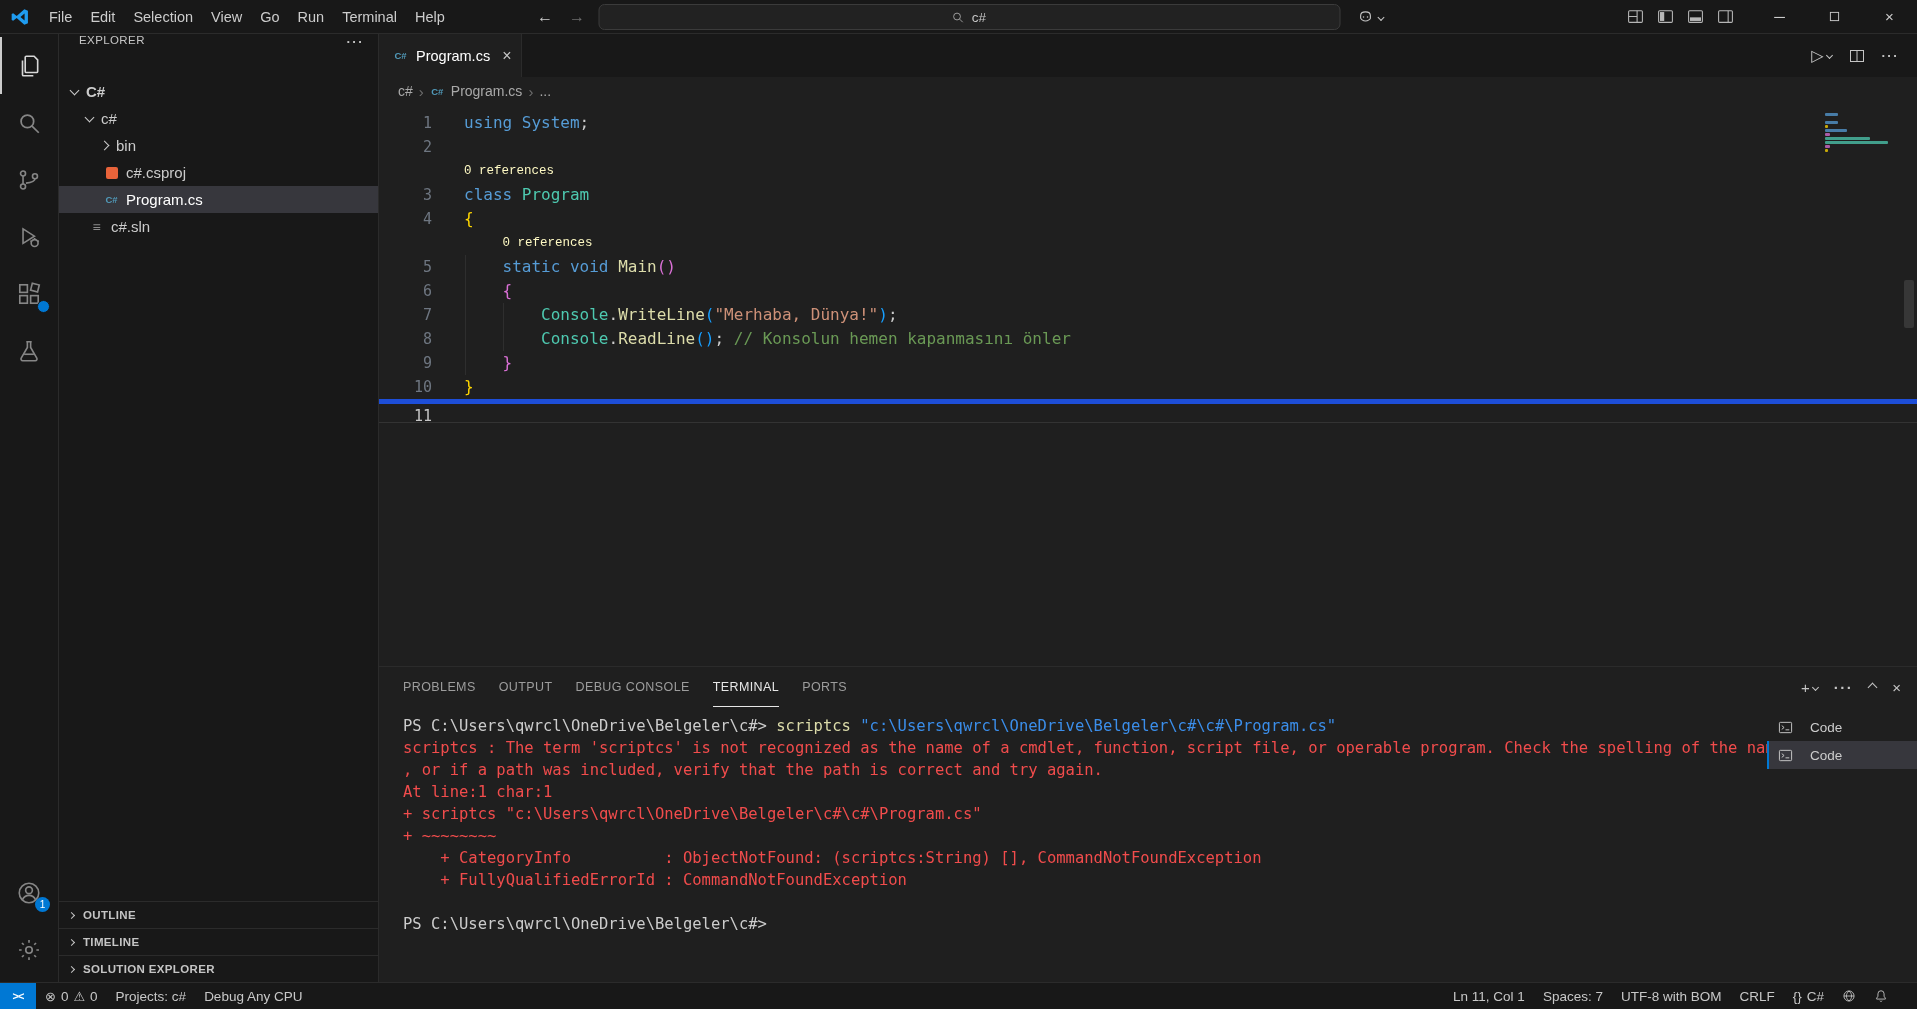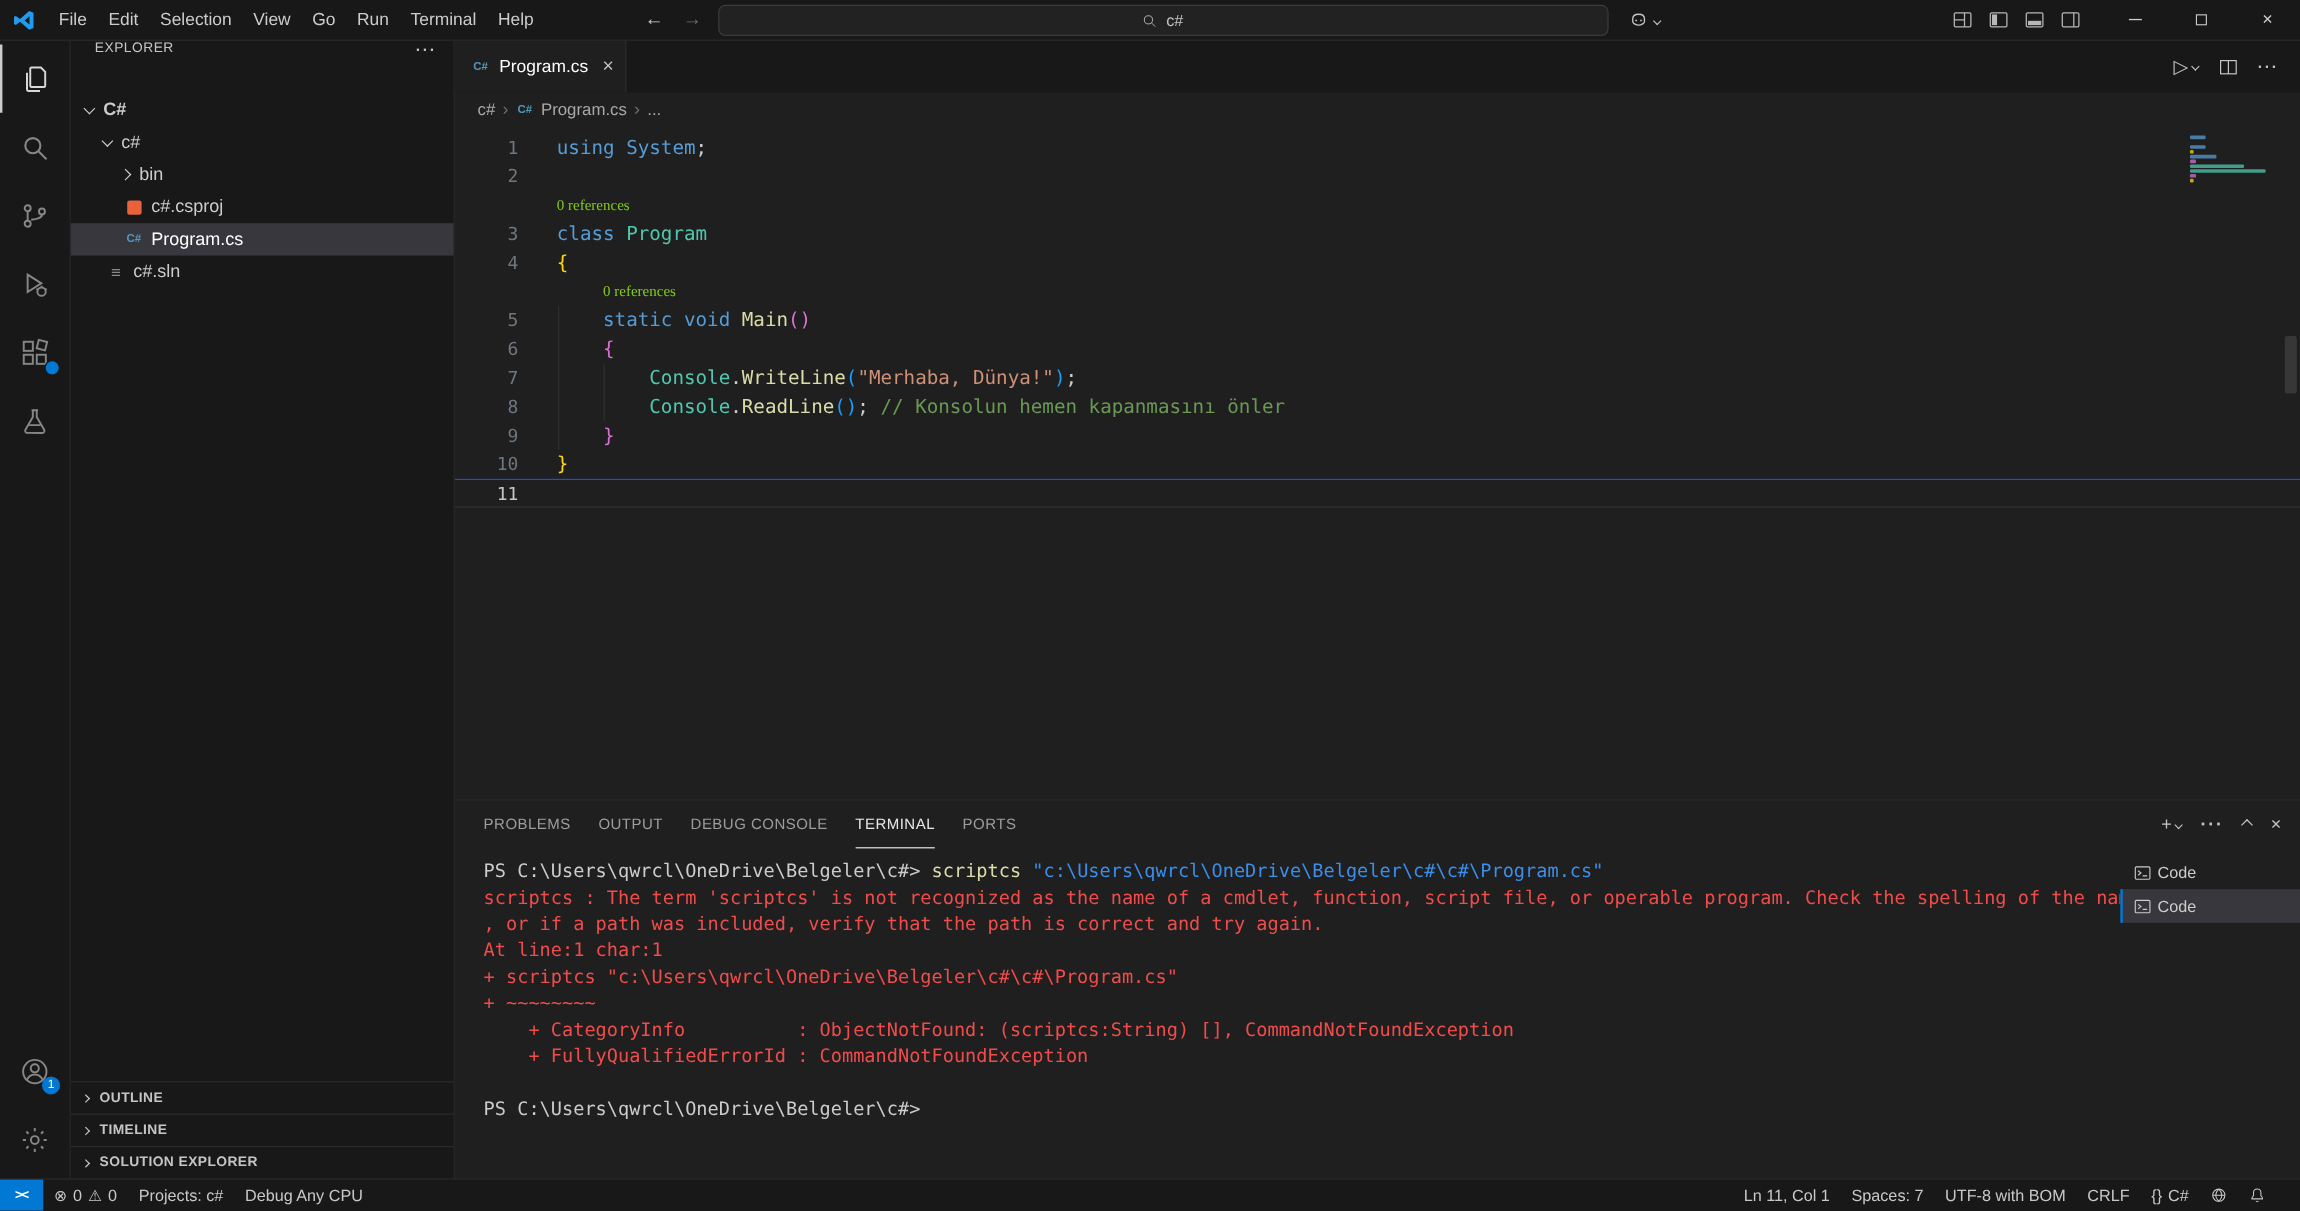--- a/index.html
+++ b/index.html
@@ -73,47 +73,47 @@
   .run-tri{font-size:16px}
   .ea svg{width:16px;height:16px;stroke:#c5c5c5;fill:none}
   .more-dots{letter-spacing:1.5px;font-weight:700;font-size:13px}
   .breadcrumb{height:28px;display:flex;align-items:center;padding-left:19px;font-size:14px;color:#a9a9a9;gap:6px;flex:none}
   .bc-sep{color:#6e6e6e;font-size:15px}
   .bc-item{cursor:pointer}
   .breadcrumb .ficon{width:15px;margin-right:0}
 
   .code-area{flex:1;position:relative;overflow:hidden;padding-top:6px;background:#1f1f1f}
   .code-row{display:flex;height:24px;line-height:24px;font-family:"DejaVu Sans Mono",monospace;font-size:16px;white-space:pre}
-  .code-row.current{border-top:1px solid #1d4ed8;border-bottom:1px solid #333}
+  .code-row.current{border-top:5px solid #1d4ed8;border-bottom:1px solid #333}
   .gutter{width:85px;flex:none;text-align:right;padding-right:32px;color:#6e7681;font-size:15px}
   .code-row.current .gutter{color:#c6c6c6}
   .code-text{white-space:pre}
   .lens-row{height:24px}
-  .lens-text{font-family:Liberation Serif, serif;font-size:12.5px;color:#84cc16;line-height:24px;cursor:pointer}
+  .lens-text{font-family:Liberation Mono, monospace;font-size:12.5px;color:#fef9c3;line-height:24px;cursor:pointer}
   .indent-guide{position:absolute;width:1px;background:#2e2e2e}
   .g1{left:86px;top:150px;height:120px}
   .g2{left:124px;top:198px;height:48px}
   .minimap{position:absolute;top:8px;right:16px;width:76px}
   .mm-line{height:2.5px;margin-bottom:1.5px;border-radius:1px;opacity:.75}
   .scroll-thumb{position:absolute;right:3px;top:175px;width:10px;height:48px;background:#4a4a4a;opacity:.55;border-radius:2px}
 
   
   .panel{height:316px;flex:none;border-top:1px solid #2b2b2b;background:#1f1f1f;display:flex;flex-direction:column}
   .panel-header{height:40px;display:flex;align-items:center;padding:0 16px 0 24px;flex:none}
   .panel-tabs{display:flex;height:100%}
   .panel-tab{margin-right:23px;font-size:12.5px;letter-spacing:.4px;color:#9d9d9d;height:100%;display:flex;align-items:center;border-bottom:1px solid transparent;cursor:pointer;white-space:nowrap}
   .panel-tab.active{color:#e7e7e7;border-bottom-color:#e7e7e7}
   .panel-actions{margin-left:auto;display:flex;gap:16px;align-items:center;color:#c5c5c5}
   .pa{display:flex;align-items:center;gap:3px;cursor:pointer;font-size:15px}
   .pa .chev{color:#c5c5c5}
   .panel-body{flex:1;display:flex;min-height:0}
   .terminal{flex:1;padding:8px 0 0 24px;font-family:"DejaVu Sans Mono",monospace;font-size:15.5px;line-height:22px;white-space:pre;overflow:hidden}
   .term-line{height:22px}
   .terminal-list{width:150px;flex:none;padding-top:6px}
-  .tlist-item{height:28px;display:flex;align-items:center;gap:5px;padding-left:9px;font-size:13.5px;color:#ccc;border-left:2px solid transparent;cursor:pointer}
+  .tlist-item{height:28px;display:flex;align-items:center;gap:17px;padding-left:9px;font-size:13.5px;color:#ccc;border-left:2px solid transparent;cursor:pointer}
   .tlist-item.selected{background:#37373d;border-left-color:#0078d4}
   .term-ico{width:15px;height:15px;flex:none}
 
   
   .statusbar{height:27px;background:#181818;border-top:1px solid #2b2b2b;display:flex;align-items:center;font-size:13.5px;color:#c8c8c8;flex:none}
   .remote{height:100%;width:36px;background:#0078d4;color:#fff;display:flex;align-items:center;justify-content:center;font-size:11px;font-weight:700;letter-spacing:-1px;cursor:pointer;flex:none}
   .sb-item{padding:0 9px;display:flex;align-items:center;gap:5px;height:100%;cursor:pointer;white-space:nowrap}
   .sb-ico{font-size:13px}
   .sb-right{margin-left:auto;display:flex;align-items:center;height:100%;padding-right:20px}
   .sb-item svg{width:14px;height:14px;stroke:#c8c8c8;fill:none}

